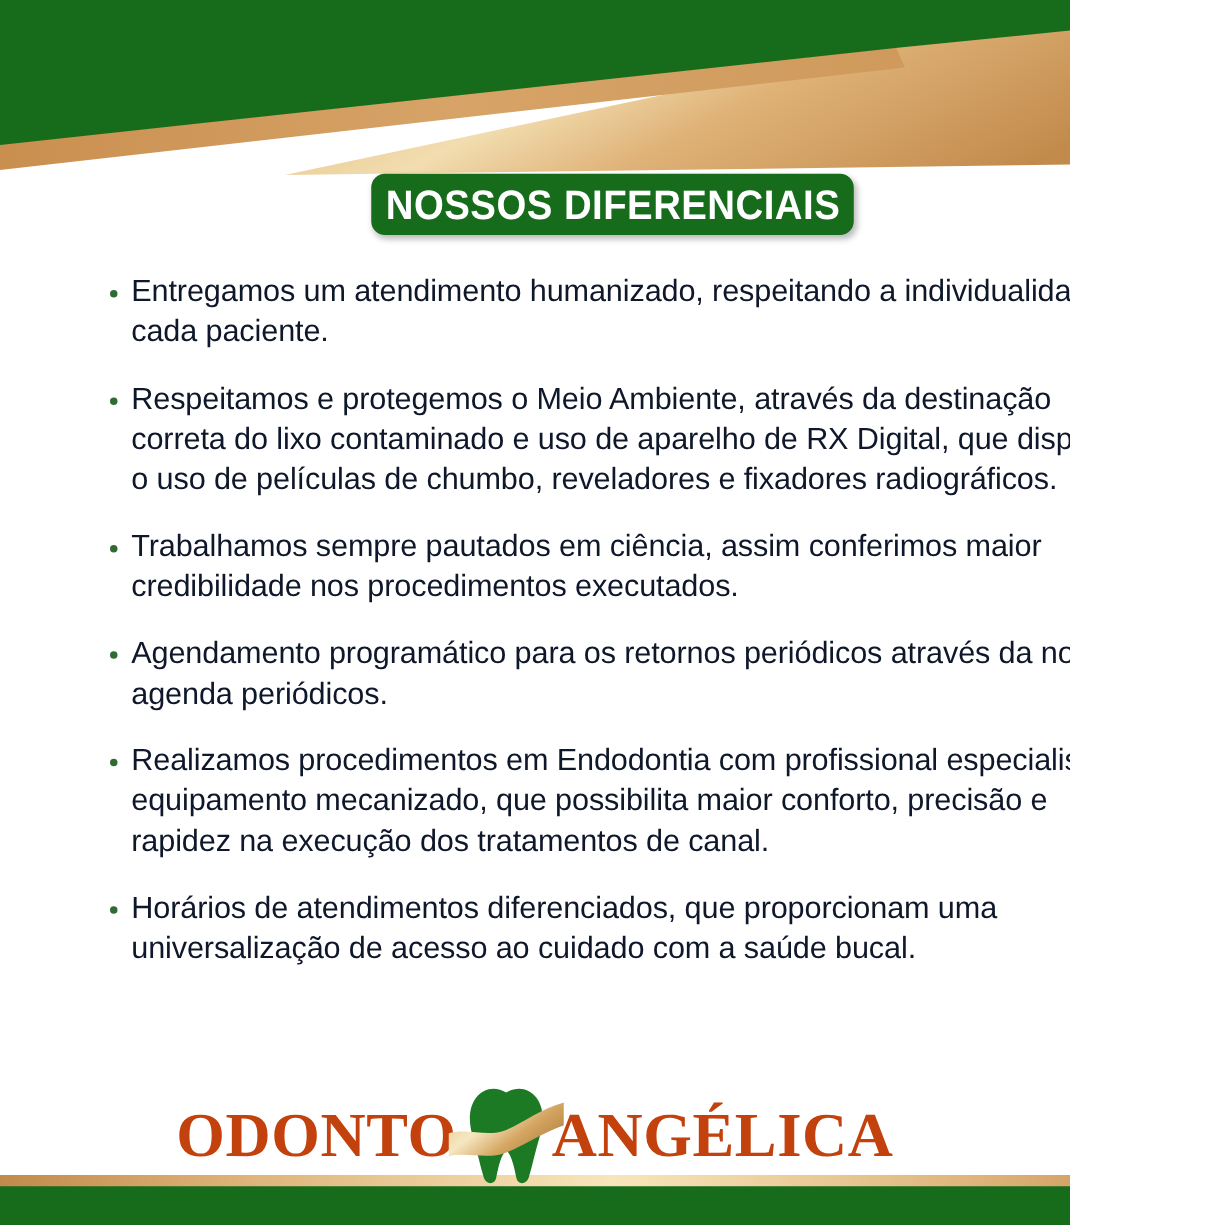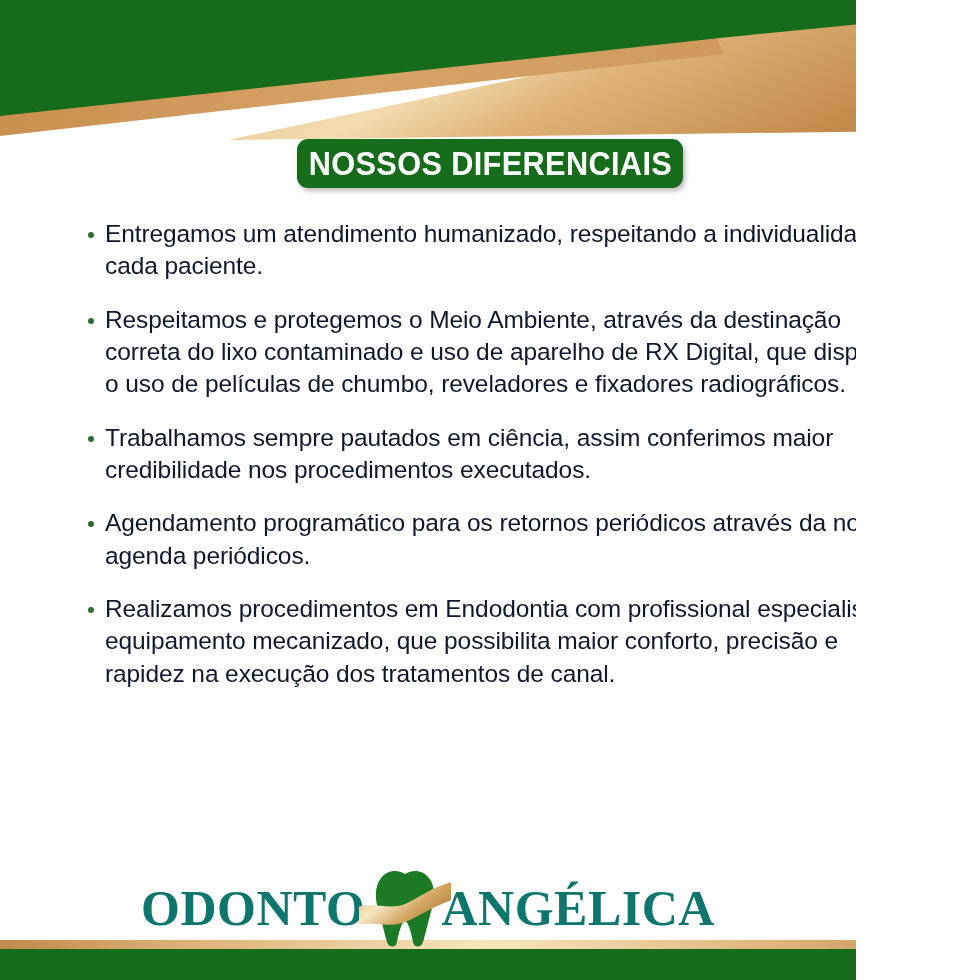--- a/index.html
+++ b/index.html
@@ -88,21 +88,21 @@
     position: absolute;
     left: 0;
     right: 0;
     top: 866px;
     height: 84px;
     display: flex;
     align-items: center;
     justify-content: center;
   }
   .logo-word {
-    color: #0f766e;
+    color: #c2410c;
     font-family: "Liberation Serif", serif;
     font-weight: bold;
     font-size: 50px;
     letter-spacing: 0.5px;
     line-height: 1;
     position: relative;
     z-index: 1;
   }
   .logo-word.left  { margin-right: -6px; }
   .logo-word.right { margin-left: -10px; text-align: right; }
@@ -180,20 +180,24 @@
       <span class="bullet-text">Trabalhamos sempre pautados em ciência, assim conferimos maior credibilidade nos procedimentos executados.</span>
     </li>
     <li class="bullet-item">
       <span class="bullet-dot"></span>
       <span class="bullet-text">Agendamento programático para os retornos periódicos através da nossa agenda periódicos.</span>
     </li>
     <li class="bullet-item">
       <span class="bullet-dot"></span>
       <span class="bullet-text">Realizamos procedimentos em Endodontia com profissional especialista e equipamento mecanizado, que possibilita maior conforto, precisão e rapidez na execução dos tratamentos de canal.</span>
     </li>
+    <li class="bullet-item">
+      <span class="bullet-dot"></span>
+      <span class="bullet-text">Horários de atendimentos diferenciados, que proporcionam uma universalização de acesso ao cuidado com a saúde bucal.</span>
+    </li>
   </ul>
 
   <div class="logo">
     <span class="logo-word left">ODONTO</span>
 
     <span class="logo-mark">
       <svg width="92" height="84" viewBox="0 0 92 84">
 
         <path d="M22 12 C28 4, 38 3, 46 8 C54 3, 64 4, 70 12
                  C77 21, 76 34, 72 46 C69 56, 67 66, 64 76

